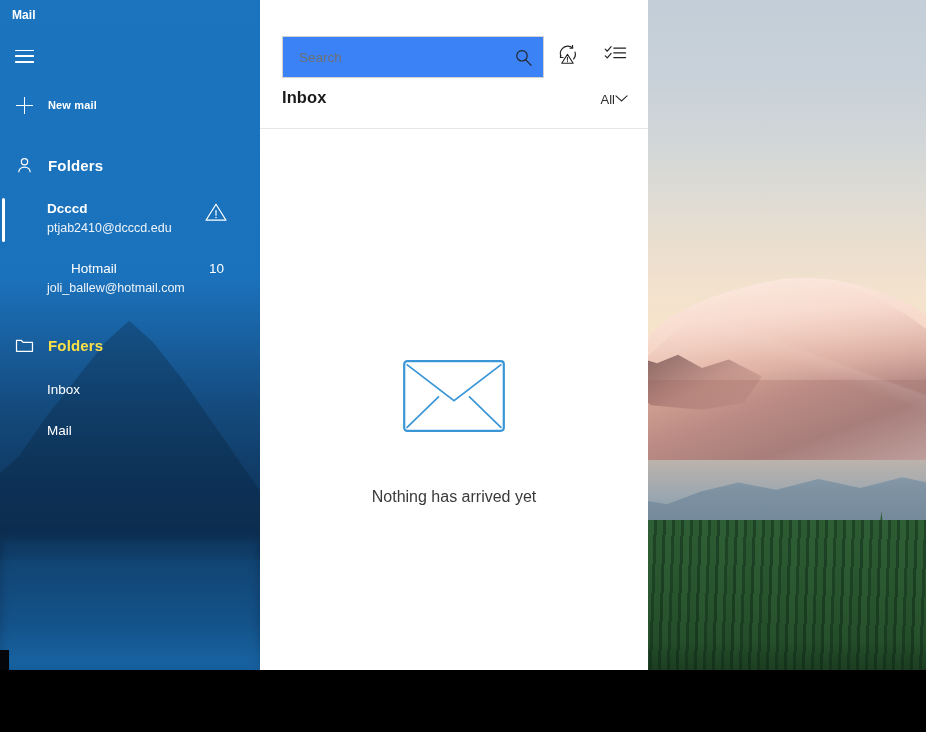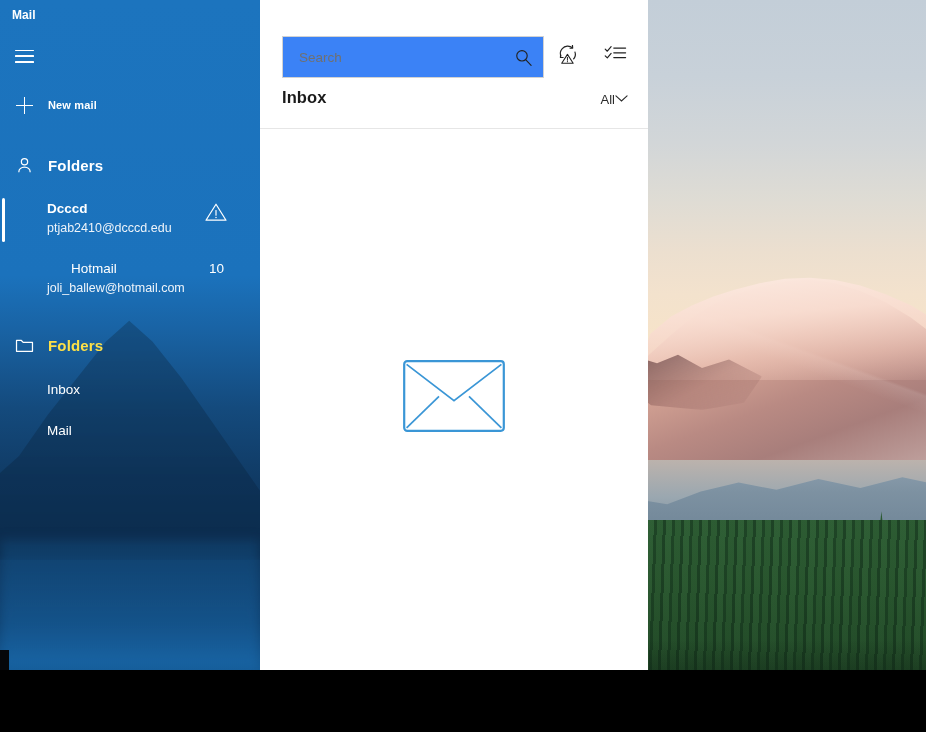--- a/index.html
+++ b/index.html
@@ -577,20 +577,21 @@
 
       <div id="empty-state">
         <div id="empty-envelope">
           <svg width="102" height="72" viewBox="0 0 102 72" fill="none">
             <rect x="1.2" y="1.2" width="99.6" height="69.6" rx="3" stroke="#3a96d6" stroke-width="2.2" fill="#ffffff"></rect>
             <path d="M3.6 4.4 L51 40.6 L98.4 4.4" stroke="#3a96d6" stroke-width="1.7" fill="none"></path>
             <path d="M3.6 67.8 L36 36.4" stroke="#3a96d6" stroke-width="1.7" fill="none"></path>
             <path d="M98.4 67.8 L66 36.4" stroke="#3a96d6" stroke-width="1.7" fill="none"></path>
           </svg>
         </div>
+        <div id="empty-text">Nothing has arrived yet</div>
       </div>
 
       <div id="win-edge-line"></div>
     </div>
 
   </div>
 
   <div id="taskbar-left-dark"></div>
   <div id="bottom-black"></div>
 

